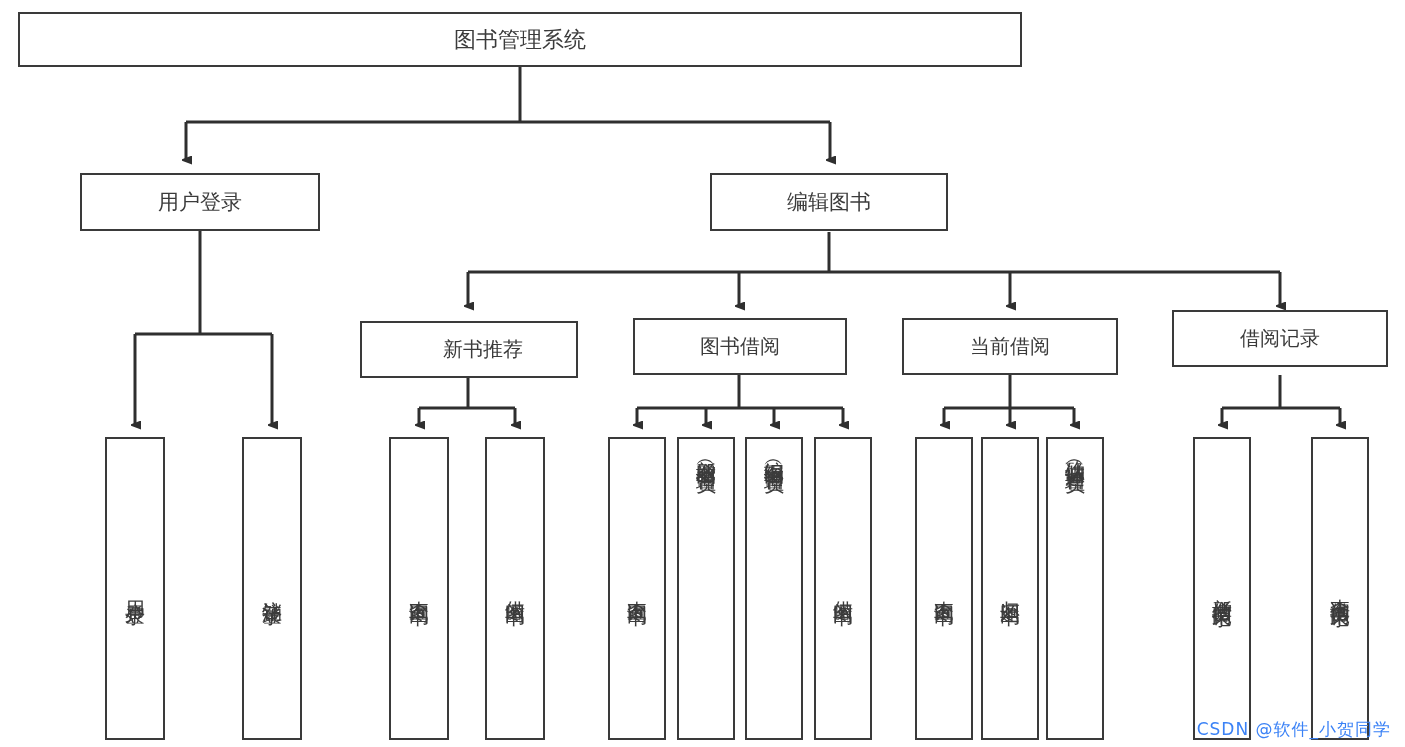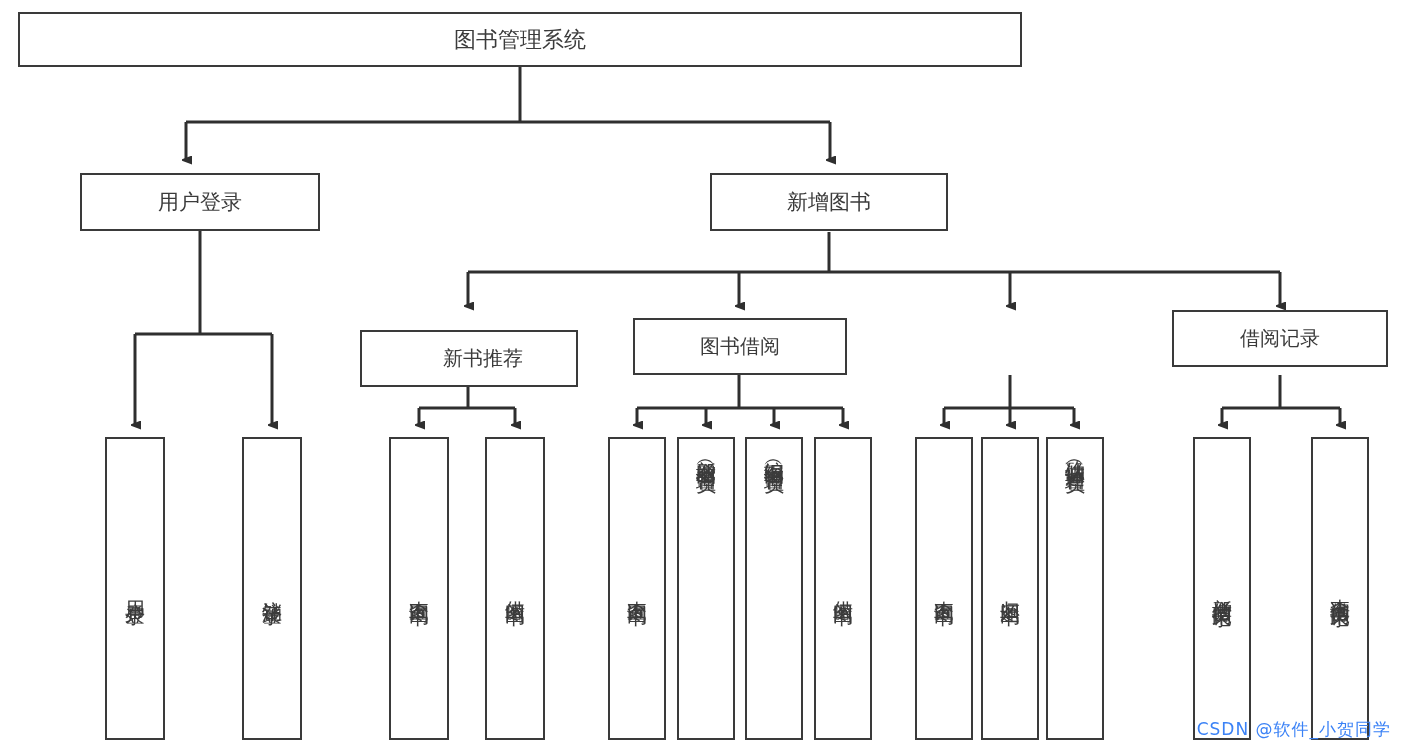--- a/index.html
+++ b/index.html
@@ -132,29 +132,32 @@
   </svg>
 
   <div class="node root" style="left:18px; top:12px; width:1004px; height:55px;">
     <span>图书管理系统</span>
   </div>
 
   <div class="node level1" style="left:80px; top:173px; width:240px; height:58px;">
     <span>用户登录</span>
   </div>
   <div class="node level1" style="left:710px; top:173px; width:238px; height:58px;">
-    <span>新增图书</span>
-  </div>
-
-  <div class="node level2" style="left:360px; top:330px; width:218px; height:57px;padding-left:28px;">
+    <span>编辑图书</span>
+  </div>
+
+  <div class="node level2" style="left:360px; top:321px; width:218px; height:57px;padding-left:28px;">
     <span>新书推荐</span>
   </div>
   <div class="node level2" style="left:633px; top:318px; width:214px; height:57px;">
     <span>图书借阅</span>
   </div>
+  <div class="node level2" style="left:902px; top:318px; width:216px; height:57px;">
+    <span>当前借阅</span>
+  </div>
   <div class="node level2" style="left:1172px; top:310px; width:216px; height:57px;">
     <span>借阅记录</span>
   </div>
 
   <div class="node leaf centered" style="left:105px; top:437px; width:60px; height:303px;">
     <span class="vtext">用户登录</span>
   </div>
   <div class="node leaf centered" style="left:242px; top:437px; width:60px; height:303px;">
     <span class="vtext">注销登录</span>
   </div>

